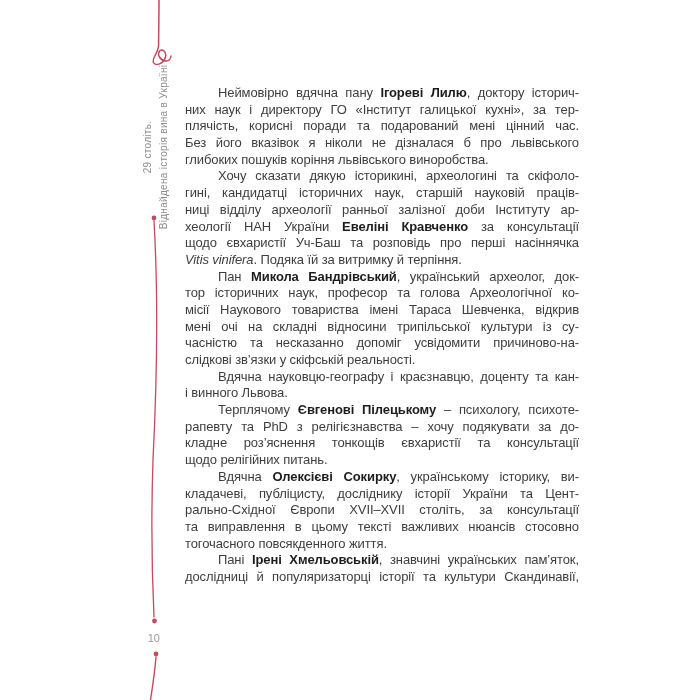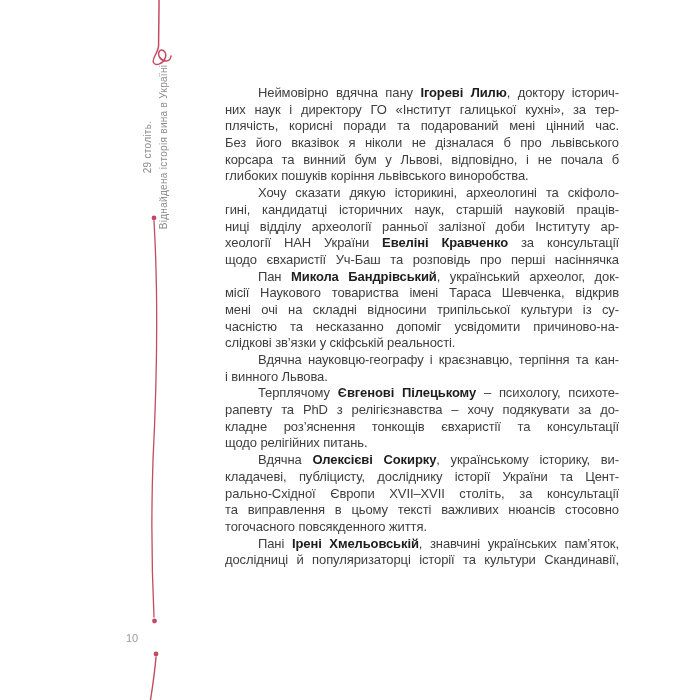--- a/index.html
+++ b/index.html
@@ -14,28 +14,27 @@
   #bottom-rule{left:144px;top:648px;}
   .sidebar-title{
     position:absolute;left:72px;top:130px;width:170px;height:34px;
     transform:rotate(-90deg);
     text-align:center;
     font-size:10px;line-height:16px;letter-spacing:.3px;
     color:var(--sidebar,#8c8c8c);
     white-space:nowrap;
   }
   .page-number{
-    position:absolute;left:126px;top:632px;width:28px;
-    text-align:left;font-size:11px;color:var(--pagenum,#a3979b);
+    position:absolute;left:132px;top:632px;width:28px;
+    text-align:right;font-size:11px;color:var(--pagenum,#a3979b);
   }
   .body-text{
     position:absolute;left:185px;top:85px;width:394px;
     font-size:13px;letter-spacing:-0.1px;
     color:var(--body,#3e3e3e);
-    margin-left:40px;
   }
   .line{
     height:16.7px;line-height:16.7px;overflow:hidden;
     text-align:justify;text-align-last:justify;text-justify:inter-word;
   }
   .line.end{text-align-last:left;}
   .line.first{text-indent:33px;}
   .b{font-weight:bold;color:var(--bold,#1d1d1d);}
   .it{font-style:italic;}
 </style>
@@ -67,33 +66,34 @@
   <div>Віднайдена історія вина в Україні</div>
 </div>
 
 <div class="page-number">10</div>
 
 <div class="body-text">
     <div class="line first"><span>Неймовірно вдячна пану </span><span class="b">Ігореві Лилю</span><span>, доктору історич-</span></div>
     <div class="line"><span>них наук і директору ГО «Інститут галицької кухні», за тер-</span></div>
     <div class="line"><span>плячість, корисні поради та подарований мені цінний час.</span></div>
     <div class="line"><span>Без його вказівок я ніколи не дізналася б про львівського</span></div>
-    <div class="line"><span>корсара та винний бум у Львові, відповідно, і не почала б</span></div>
     <div class="line end"><span>глибоких пошуків коріння львівського виноробства.</span></div>
     <div class="line first"><span>Хочу сказати дякую історикині, археологині та скіфоло-</span></div>
     <div class="line"><span>гині, кандидатці історичних наук, старшій науковій праців-</span></div>
     <div class="line"><span>ниці відділу археології ранньої залізної доби Інституту ар-</span></div>
     <div class="line"><span>хеології НАН України </span><span class="b">Евеліні Кравченко</span><span> за консультації</span></div>
     <div class="line"><span>щодо євхаристії Уч-Баш та розповідь про перші насіннячка</span></div>
+    <div class="line end"><span class="it">Vitis vinifera</span><span>. Подяка їй за витримку й терпіння.</span></div>
     <div class="line first"><span>Пан </span><span class="b">Микола Бандрівський</span><span>, український археолог, док-</span></div>
+    <div class="line"><span>тор історичних наук, професор та голова Археологічної ко-</span></div>
     <div class="line"><span>місії Наукового товариства імені Тараса Шевченка, відкрив</span></div>
     <div class="line"><span>мені очі на складні відносини трипільської культури із су-</span></div>
     <div class="line"><span>часністю та несказанно допоміг усвідомити причиново-на-</span></div>
     <div class="line end"><span>слідкові зв’язки у скіфській реальності.</span></div>
-    <div class="line first"><span>Вдячна науковцю-географу і краєзнавцю, терпіння та кан-</span></div>
+    <div class="line first"><span>Вдячна науковцю-географу і краєзнавцю, доценту та кан-</span></div>
     <div class="line end"><span>і винного Львова.</span></div>
     <div class="line first"><span>Терплячому </span><span class="b">Євгенові Пілецькому</span><span> – психологу, психоте-</span></div>
     <div class="line"><span>рапевту та PhD з релігієзнавства – хочу подякувати за до-</span></div>
     <div class="line"><span>кладне роз’яснення тонкощів євхаристії та консультації</span></div>
     <div class="line end"><span>щодо релігійних питань.</span></div>
     <div class="line first"><span>Вдячна </span><span class="b">Олексієві Сокирку</span><span>, українському історику, ви-</span></div>
     <div class="line"><span>кладачеві, публіцисту, досліднику історії України та Цент-</span></div>
     <div class="line"><span>рально-Східної Європи XVII–XVII століть, за консультації</span></div>
     <div class="line"><span>та виправлення в цьому тексті важливих нюансів стосовно</span></div>
     <div class="line end"><span>тогочасного повсякденного життя.</span></div>

